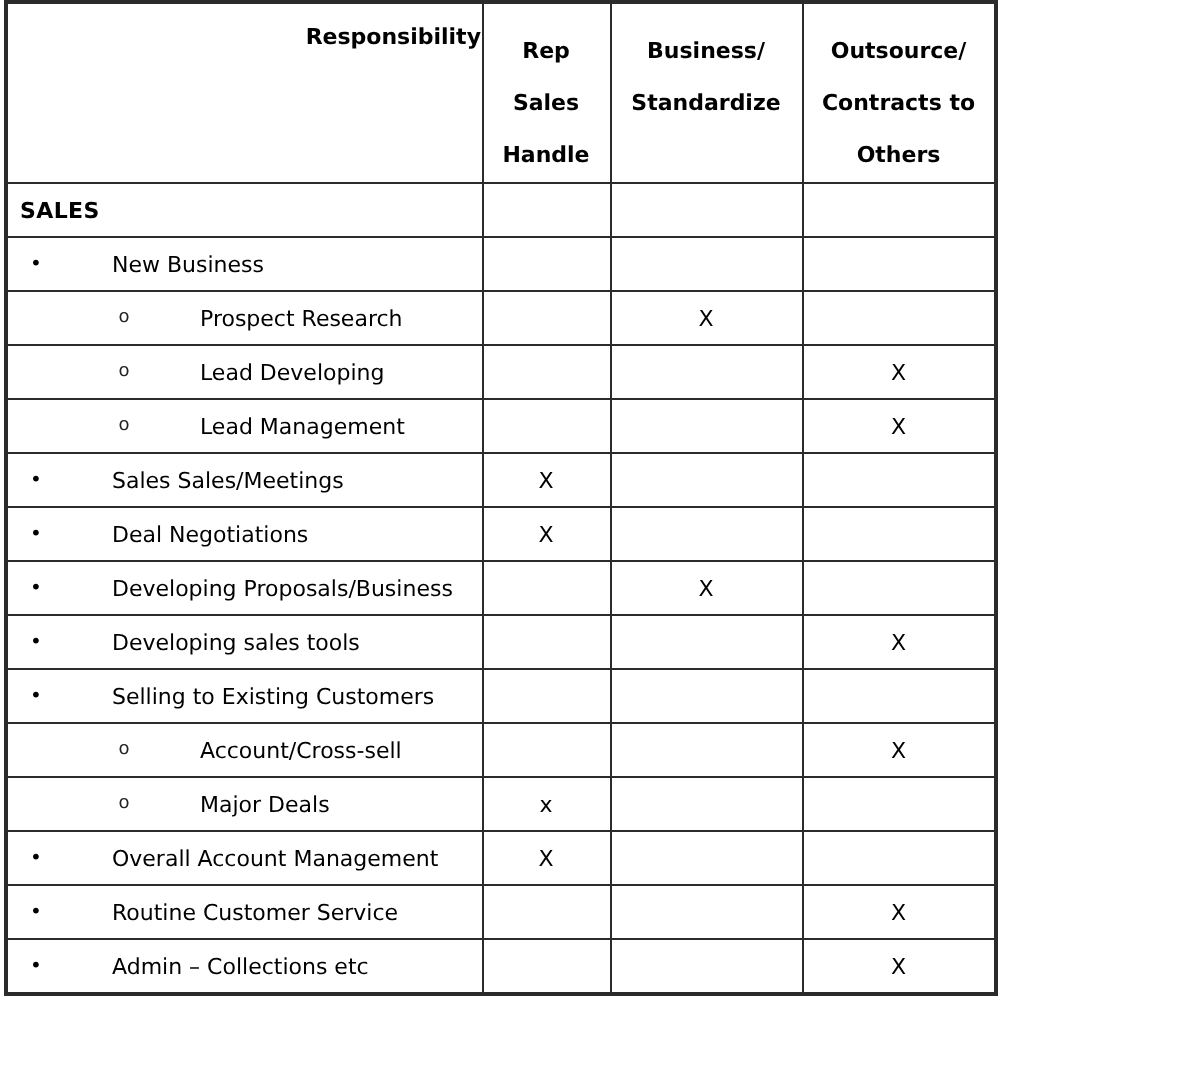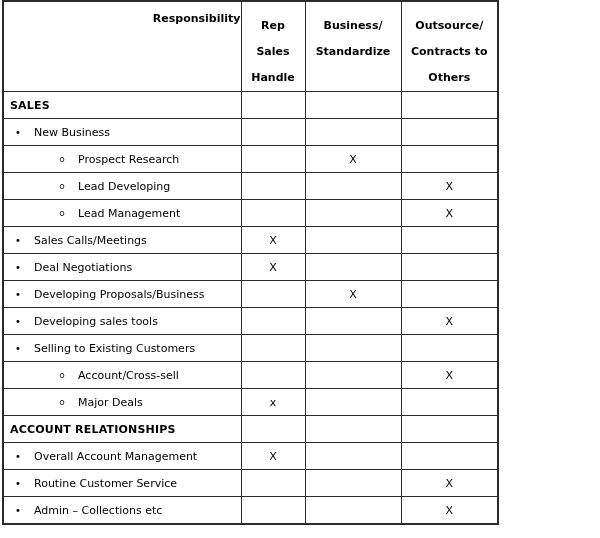--- a/index.html
+++ b/index.html
@@ -90,20 +90,21 @@
     width: 20px;
     text-align: center;
     font-size: 9px;
     margin-left: 48px;
     color: #222;
     flex: 0 0 auto;
   }
   .item-label {
     padding-left: 6px;
     white-space: nowrap;
+    margin-left: 22px;
   }
   .mark-text {
     font-size: 11px;
   }
 </style>
 </head>
 <body>
 
 <div id="page">
   <table class="resp-table">
@@ -182,21 +183,21 @@
             </span>
           </td>
           <td class="c-mark"></td>
           <td class="c-mark"></td>
           <td class="c-mark"><span class="mark-text">X</span></td>
         </tr>
         <tr class="item">
           <td class="c-resp">
             <span class="item-line">
               <span class="bullet1">•</span>
-              <span class="item-label">Sales Calls/Meetings</span>
+              <span class="item-label">Sales Sales/Meetings</span>
             </span>
           </td>
           <td class="c-mark"><span class="mark-text">X</span></td>
           <td class="c-mark"></td>
           <td class="c-mark"></td>
         </tr>
         <tr class="item">
           <td class="c-resp">
             <span class="item-line">
               <span class="bullet1">•</span>
@@ -252,26 +253,20 @@
           <td class="c-mark"><span class="mark-text">X</span></td>
         </tr>
         <tr class="item">
           <td class="c-resp">
             <span class="item-line">
               <span class="bullet2">o</span>
               <span class="item-label">Major Deals</span>
             </span>
           </td>
           <td class="c-mark"><span class="mark-text">x</span></td>
-          <td class="c-mark"></td>
-          <td class="c-mark"></td>
-        </tr>
-        <tr class="section">
-          <td class="c-resp"><span class="section-label">ACCOUNT RELATIONSHIPS</span></td>
-          <td class="c-mark"></td>
           <td class="c-mark"></td>
           <td class="c-mark"></td>
         </tr>
         <tr class="item">
           <td class="c-resp">
             <span class="item-line">
               <span class="bullet1">•</span>
               <span class="item-label">Overall Account Management</span>
             </span>
           </td>

